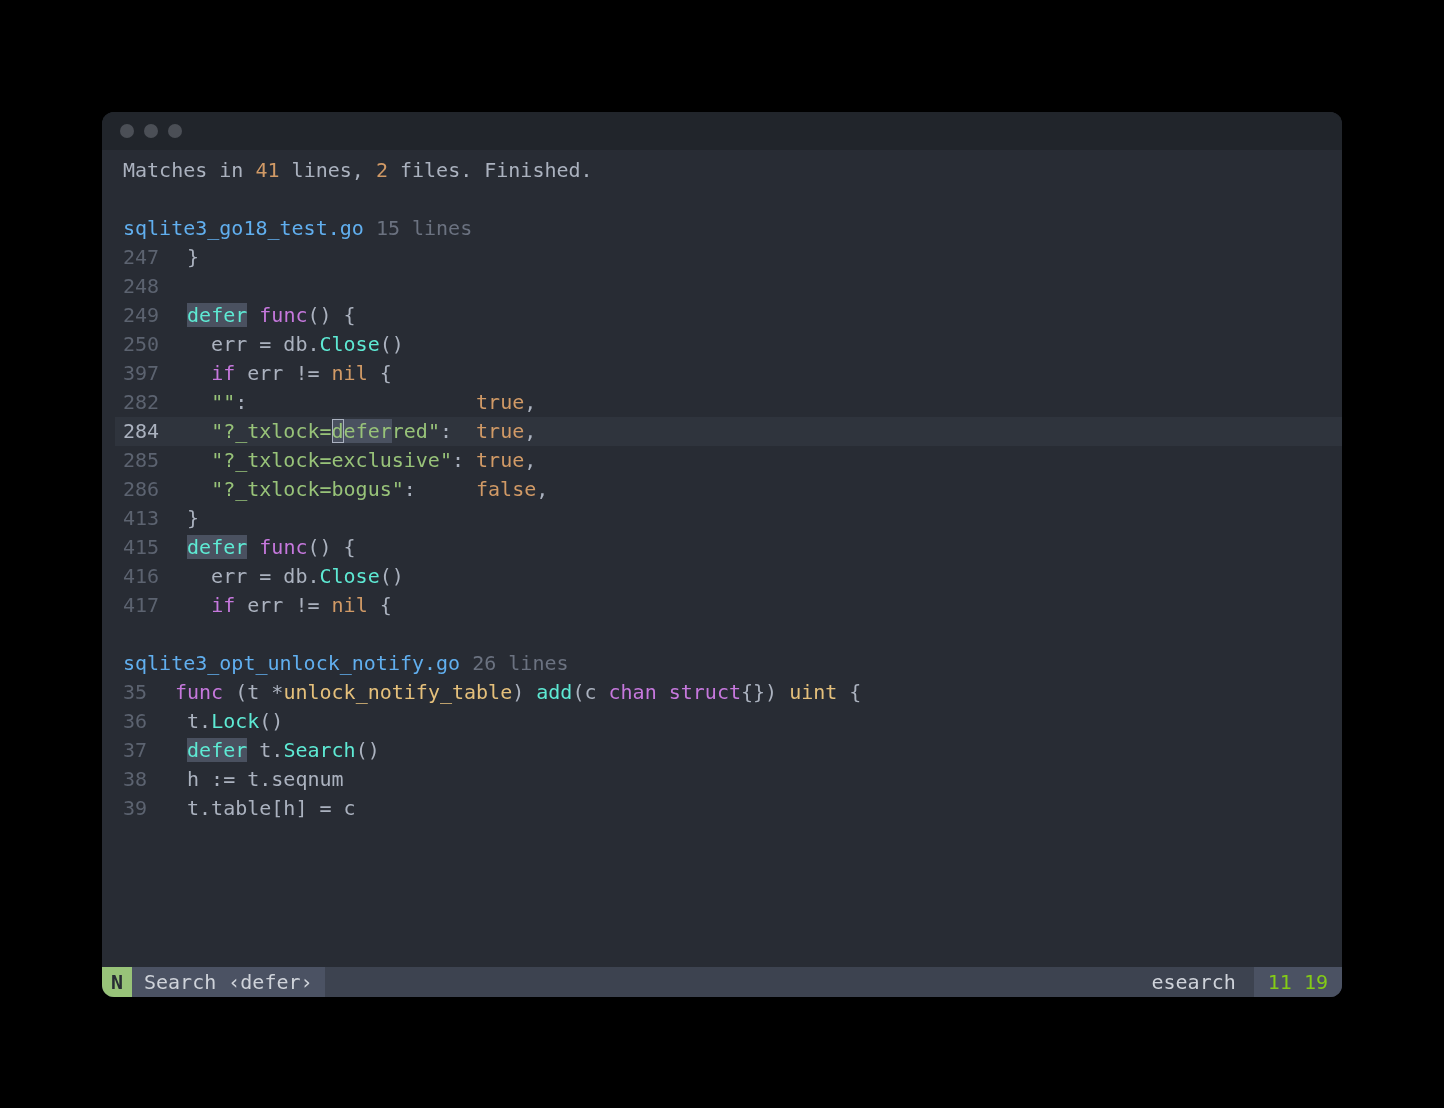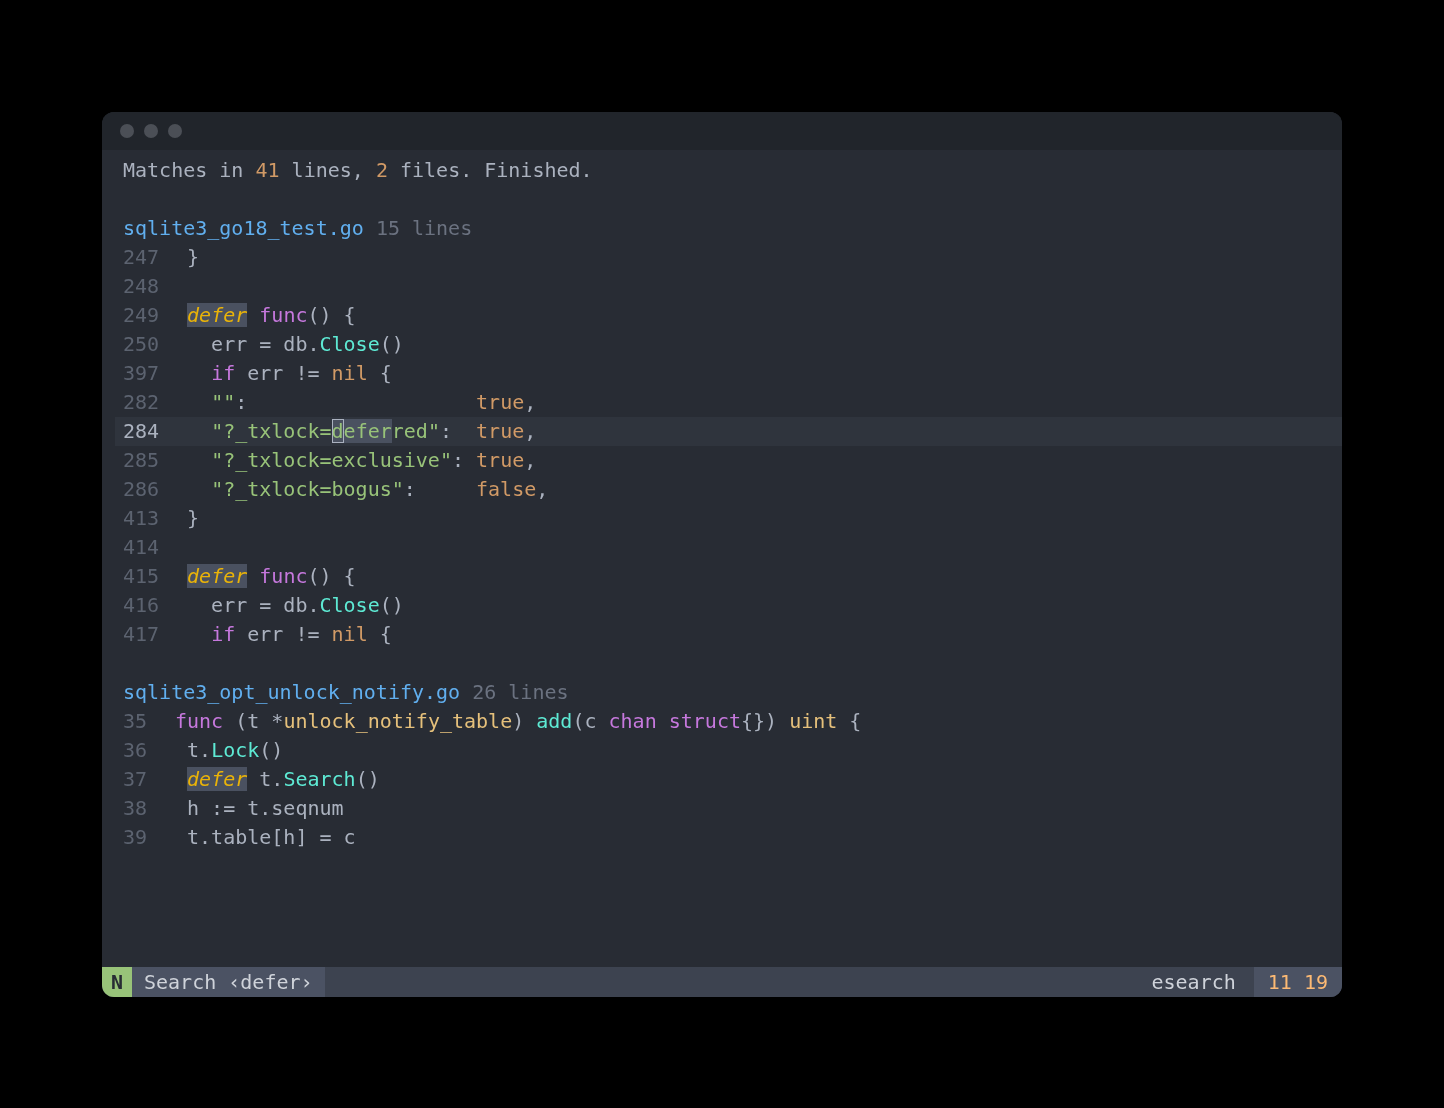--- a/index.html
+++ b/index.html
@@ -77,23 +77,22 @@
     flex: 1;
   }
   .c-default { color: #abb2bf; }
   .c-keyword { color: #c678dd; }
   .c-func    { color: #5eead4; }
   .c-string  { color: #98c379; }
   .c-const   { color: #d19a66; }
   .c-type    { color: #e5c07b; }
   .hl-match {
     background: #4a5160;
-    color: #eab308;
+    color: #5eead4;
     padding: 0;
-    font-style: italic;
   }
   .hl-match-str {
     background: #4a5160;
     color: #98c379;
   }
   .cursor-box {
     outline: 1px solid #aab1bf;
     outline-offset: -1px;
   }
   .statusbar {
@@ -126,21 +125,21 @@
     padding: 0 18px 0 0;
     display: flex;
     align-items: center;
     color: #cfd3da;
   }
   .sb-pos {
     background: #4b5263;
     padding: 0 14px;
     display: flex;
     align-items: center;
-    color: #fdba74;
+    color: #84cc16;
   }
 </style>
 </head>
 <body>
 
 <div class="window">
   <div class="titlebar">
     <div class="traffic-light"></div>
     <div class="traffic-light"></div>
     <div class="traffic-light"></div>
@@ -188,24 +187,20 @@
         <span class="lineno">285</span>
         <span class="code"><span class="c-default">   </span><span class="c-string">"?_txlock=exclusive"</span><span class="c-default">: </span><span class="c-const">true</span><span class="c-default">,</span></span>
       </div>
     <div class="code-row">
         <span class="lineno">286</span>
         <span class="code"><span class="c-default">   </span><span class="c-string">"?_txlock=bogus"</span><span class="c-default">:     </span><span class="c-const">false</span><span class="c-default">,</span></span>
       </div>
     <div class="code-row">
         <span class="lineno">413</span>
         <span class="code c-default"> }</span>
-      </div>
-    <div class="code-row">
-        <span class="lineno">414</span>
-        <span class="code c-default"></span>
       </div>
     <div class="code-row">
         <span class="lineno">415</span>
         <span class="code"> <span class="hl-match">defer</span><span class="c-default"> </span><span class="c-keyword">func</span><span class="c-default">() {</span></span>
       </div>
     <div class="code-row">
         <span class="lineno">416</span>
         <span class="code"><span class="c-default">   err = db.</span><span class="c-func">Close</span><span class="c-default">()</span></span>
       </div>
     <div class="code-row">

